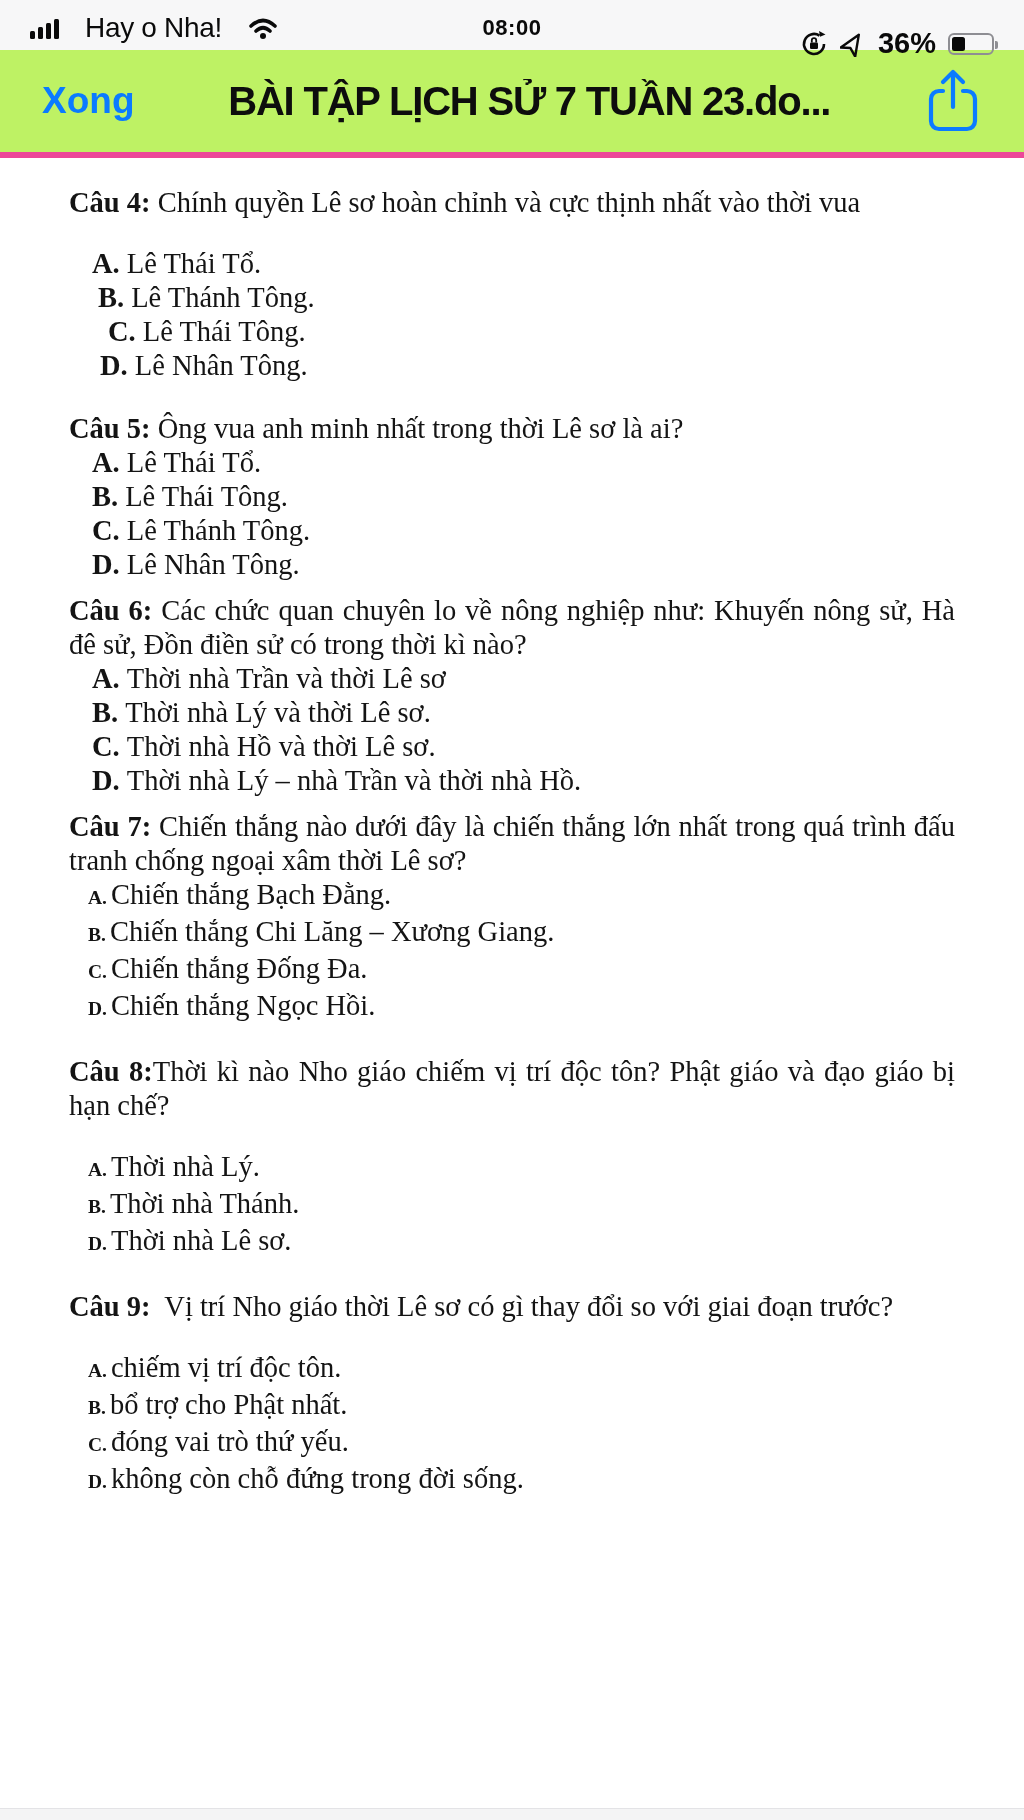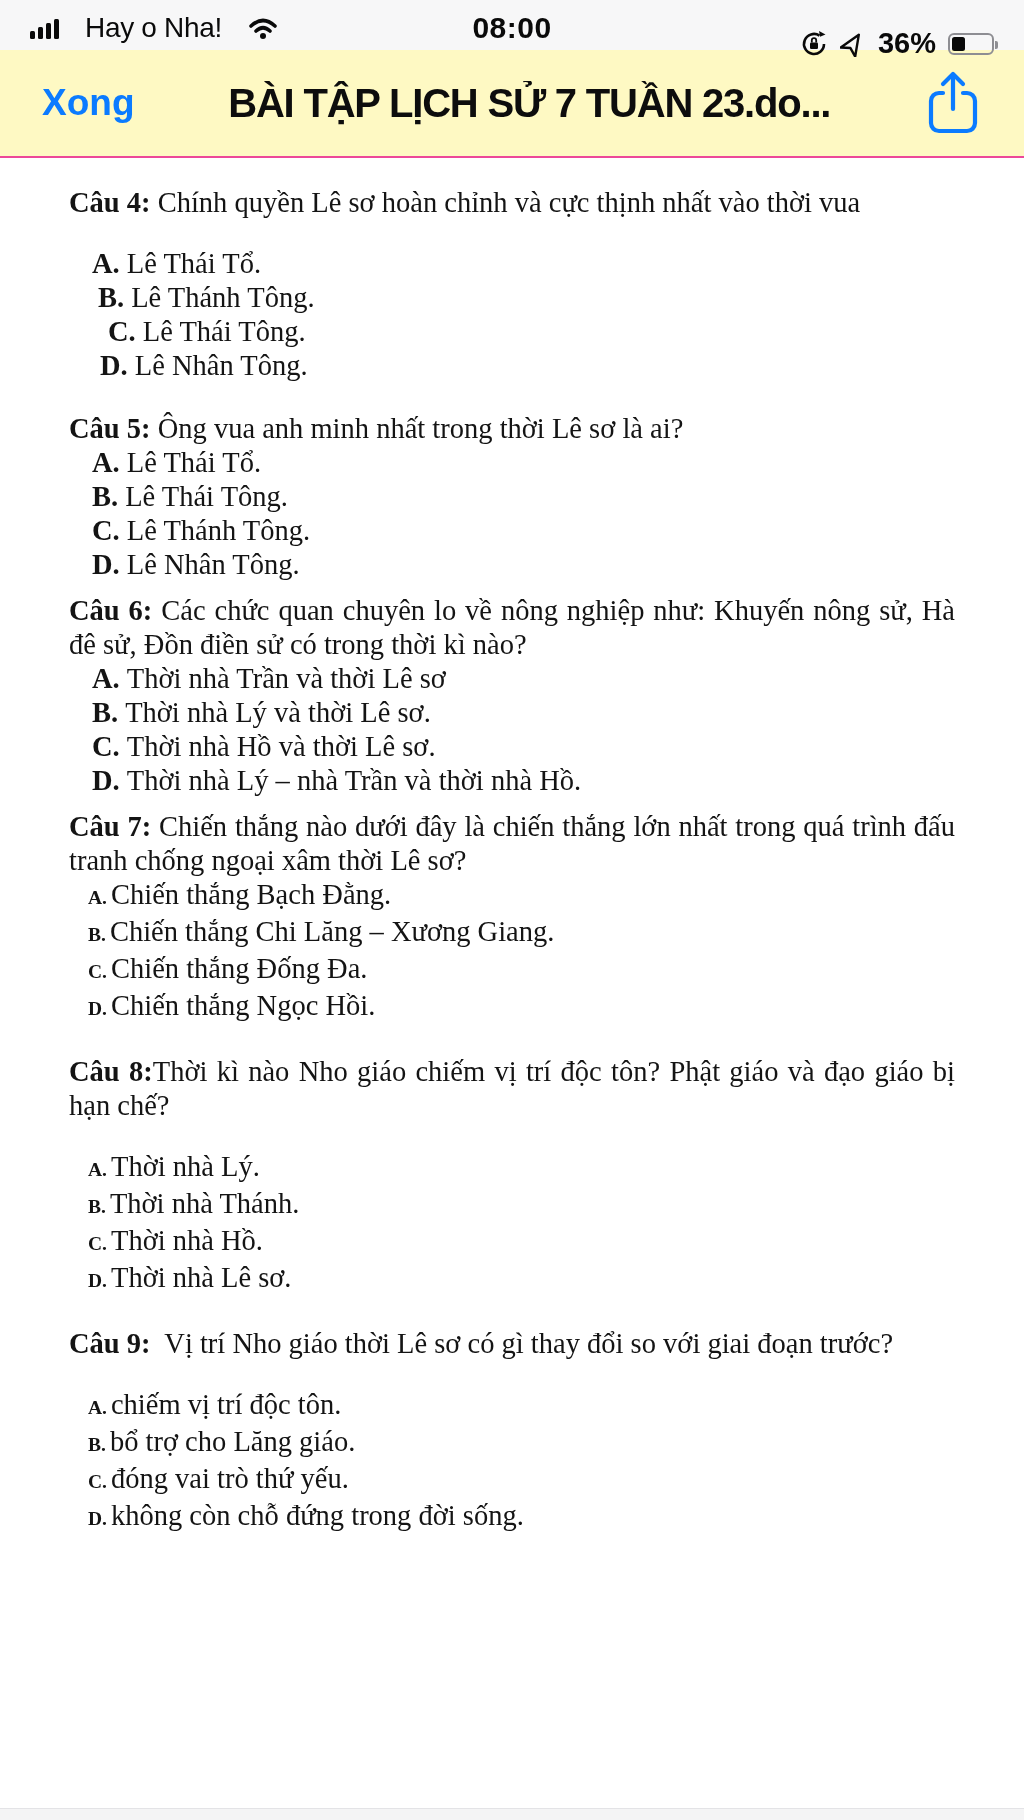--- a/index.html
+++ b/index.html
@@ -15,38 +15,38 @@
   .statusbar{
     height:50px;background:#f7f7f8;
     display:flex;align-items:center;
     padding:6px 30px 0 30px;box-sizing:border-box;
     position:relative;color:#0a0a0a;
   }
   .sb-left{display:flex;align-items:center;gap:26px;}
   .sb-carrier{font-size:28px;font-weight:400;letter-spacing:-0.3px;}
   .sb-time{
     position:absolute;left:0;right:0;text-align:center;
-    font-size:30px;font-weight:700;letter-spacing:0.5px;
+    font-size:22px;font-weight:700;letter-spacing:0.5px;
   }
   .sb-right{margin-left:auto;display:flex;align-items:center;gap:12px;margin-top:31px;}
   .sb-pct{font-size:29px;font-weight:600;}
   .bars{display:flex;align-items:flex-end;gap:3px;height:22px;}
   .bars i{display:block;width:5px;background:#0a0a0a;border-radius:1.5px;}
   .bars i:nth-child(1){height:8px;}
   .bars i:nth-child(2){height:12px;}
   .bars i:nth-child(3){height:16px;}
   .bars i:nth-child(4){height:20px;}
   .battery{position:relative;width:46px;height:22px;border:2px solid #8e8e93;border-radius:6px;box-sizing:border-box;}
   .battery .fill{position:absolute;left:2px;top:2px;bottom:2px;width:13px;background:#0a0a0a;border-radius:2.5px;}
   .battery .nub{position:absolute;right:-6px;top:6px;width:3px;height:8px;background:#8e8e93;border-radius:0 2px 2px 0;}
 
   
   .navbar{
-    height:108px;background:#fef9c3;
-    border-bottom:2px solid #ec4899;
+    height:108px;background:#bef264;
+    border-bottom:6px solid #ec4899;
     display:flex;align-items:center;
     padding:0 42px;box-sizing:border-box;
   }
   .done-btn{
     background:none;border:none;padding:0;cursor:pointer;
     font-family:"Liberation Sans",sans-serif;
     font-size:37px;font-weight:600;color:#0b7bff;
   }
   .doc-title{
     flex:1;text-align:center;
@@ -177,29 +177,28 @@
           <p class="option"><span class="letter">B.</span><span>Chiến thắng Chi Lăng – Xương Giang.</span></p>
           <p class="option"><span class="letter">C.</span><span>Chiến thắng Đống Đa.</span></p>
           <p class="option"><span class="letter">D.</span><span>Chiến thắng Ngọc Hồi.</span></p>
         </div>
       </section>
       <section class="question gap-before" data-qindex="4">
         <p class="q-heading"><span class="q-label">Câu 8:</span><span class="pre"></span><span>Thời kì nào Nho giáo chiếm vị trí độc tôn? Phật giáo và đạo giáo bị hạn chế?</span></p>
         <div class="options gap-top small">
           <p class="option"><span class="letter">A.</span><span>Thời nhà Lý.</span></p>
           <p class="option"><span class="letter">B.</span><span>Thời nhà Thánh.</span></p>
-          <p class="option"><span class="letter">C.</span><span>Thời nhà Hồ.</span></p>
           <p class="option"><span class="letter">D.</span><span>Thời nhà Lê sơ.</span></p>
         </div>
       </section>
       <section class="question gap-before" data-qindex="5">
         <p class="q-heading"><span class="q-label">Câu 9:</span><span class="pre">  </span><span>Vị trí Nho giáo thời Lê sơ có gì thay đổi so với giai đoạn trước?</span></p>
         <div class="options gap-top small">
           <p class="option"><span class="letter">A.</span><span>chiếm vị trí độc tôn.</span></p>
-          <p class="option"><span class="letter">B.</span><span>bổ trợ cho Lăng giáo.</span></p>
+          <p class="option"><span class="letter">B.</span><span>bổ trợ cho Phật nhất.</span></p>
           <p class="option"><span class="letter">C.</span><span>đóng vai trò thứ yếu.</span></p>
           <p class="option"><span class="letter">D.</span><span>không còn chỗ đứng trong đời sống.</span></p>
         </div>
       </section>
     </div>
 
   <div class="bottom-strip"></div>
 </div>
 
 </body></html>

